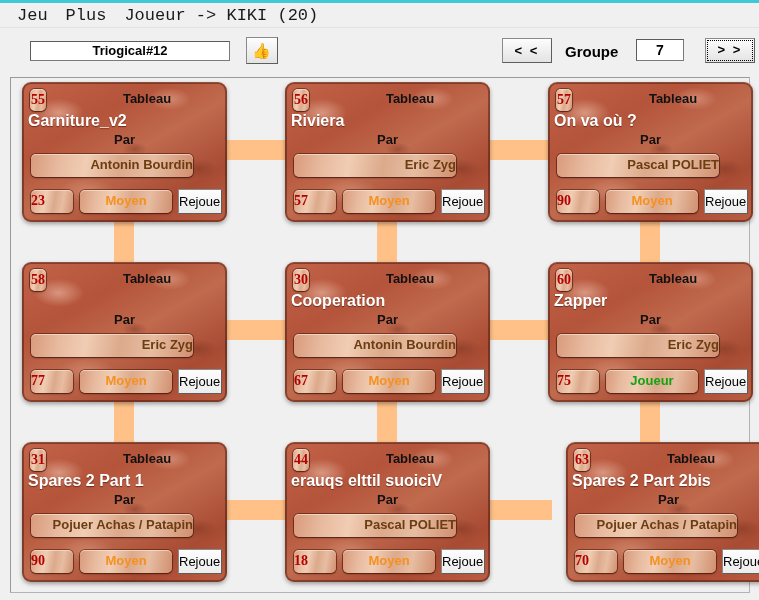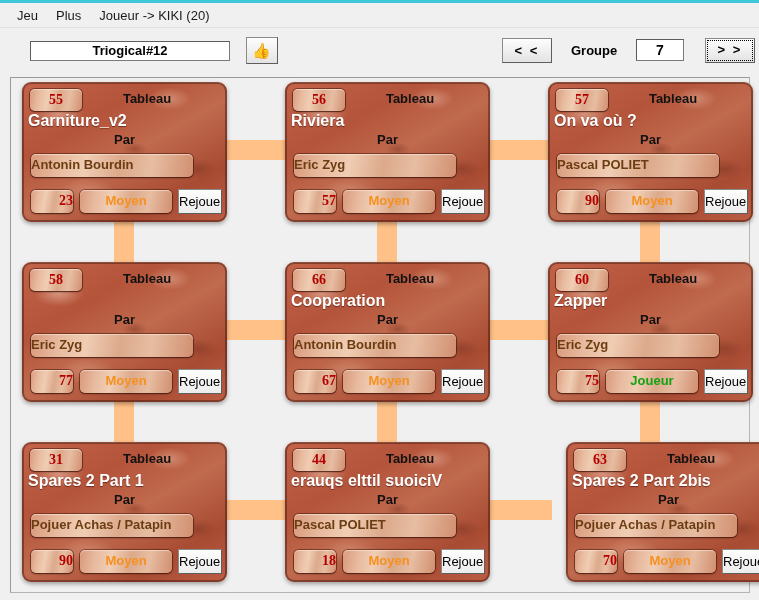--- a/index.html
+++ b/index.html
@@ -23,25 +23,26 @@
     position: absolute;
     left: 0; top: 0;
     width: 759px; height: 25px;
     background: #f0f0f0;
     display: flex;
     align-items: center;
     padding-left: 8px;
     border-bottom: 1px solid #e2e2e2;
   }
   .menuitem {
-    font-size: 13px;
+    font-size: 17px;
     color: #1a1a1a;
     padding: 2px 9px;
     white-space: nowrap;
     cursor: default;
+    font-family: Liberation Mono, monospace;
   }
 
   
   .toolbar {
     position: absolute;
     left: 8px; top: 27px;
     width: 759px; height: 43px;
   }
   .name-field {
     position: absolute;
@@ -82,24 +83,23 @@
     position: absolute;
     left: 494px; top: 8px;
     width: 50px; height: 25px;
     font-weight: bold;
     letter-spacing: 2px;
     line-height: 23px;
   }
   .groupe-label {
     position: absolute;
     left: 557px; top: 13px;
-    font-size: 13px;
+    font-size: 15px;
     font-weight: bold;
     color: #000;
-    margin-left: 6px;
   }
   .groupe-value {
     position: absolute;
     left: 628px; top: 9px;
     width: 48px; height: 22px;
     background: #fff;
     border: 1px solid #7a7a7a;
     border-top-color: #5c5c5c;
     border-left-color: #5c5c5c;
     font-size: 14px;
@@ -174,21 +174,21 @@
     border-radius: 5px;
     box-shadow:
       inset 0 1px 0 rgba(255,240,225,.55),
       0 1px 2px rgba(50,15,5,.55),
       0 0 0 1px rgba(70,25,12,.55);
   }
 
   .card-num {
     position: absolute;
     left: 8px; top: 7px;
-    width: 52px; height: 22px;
+    width: 16px; height: 22px;
     line-height: 21px;
     text-align: center;
     font-size: 14px;
     font-weight: bold;
     color: #b40000;
     font-family: "Liberation Serif", serif;
   }
   .lbl-tableau {
     position: absolute;
     left: 50px; top: 9px;
@@ -217,33 +217,33 @@
     text-align: center;
     font-size: 13px;
     font-weight: bold;
     color: #111;
   }
   .card-author {
     position: absolute;
     left: 9px; top: 72px;
     width: 162px; height: 23px;
     line-height: 22px;
-    text-align: left;
+    text-align: right;
     font-size: 13px;
     font-weight: bold;
     color: #6b3d12;
     white-space: nowrap;
     overflow: hidden;
   }
   .card-score {
     position: absolute;
     left: 9px; top: 108px;
     width: 42px; height: 23px;
     line-height: 22px;
-    text-align: right;
+    text-align: left;
     font-size: 14px;
     font-weight: bold;
     color: #b40000;
     font-family: "Liberation Serif", serif;
   }
   .card-diff {
     position: absolute;
     left: 58px; top: 108px;
     width: 92px; height: 23px;
     line-height: 22px;
@@ -347,21 +347,21 @@
         <div class="inset card-num">58</div>
         <div class="lbl-tableau">Tableau</div>
         <div class="lbl-par">Par</div>
         <div class="inset card-author">Eric Zyg</div>
         <div class="inset card-score">77</div>
         <div class="inset card-diff diff-moyen">Moyen</div>
         <div class="card-replay">Rejouer</div>
       </div>
 
       <div class="card" style="left:274px; top:184px;">
-        <div class="inset card-num">66</div>
+        <div class="inset card-num">30</div>
         <div class="lbl-tableau">Tableau</div>
         <div class="card-title">Cooperation</div>
         <div class="lbl-par">Par</div>
         <div class="inset card-author">Antonin Bourdin</div>
         <div class="inset card-score">67</div>
         <div class="inset card-diff diff-moyen">Moyen</div>
         <div class="card-replay">Rejouer</div>
       </div>
 
       <div class="card" style="left:537px; top:184px;">

